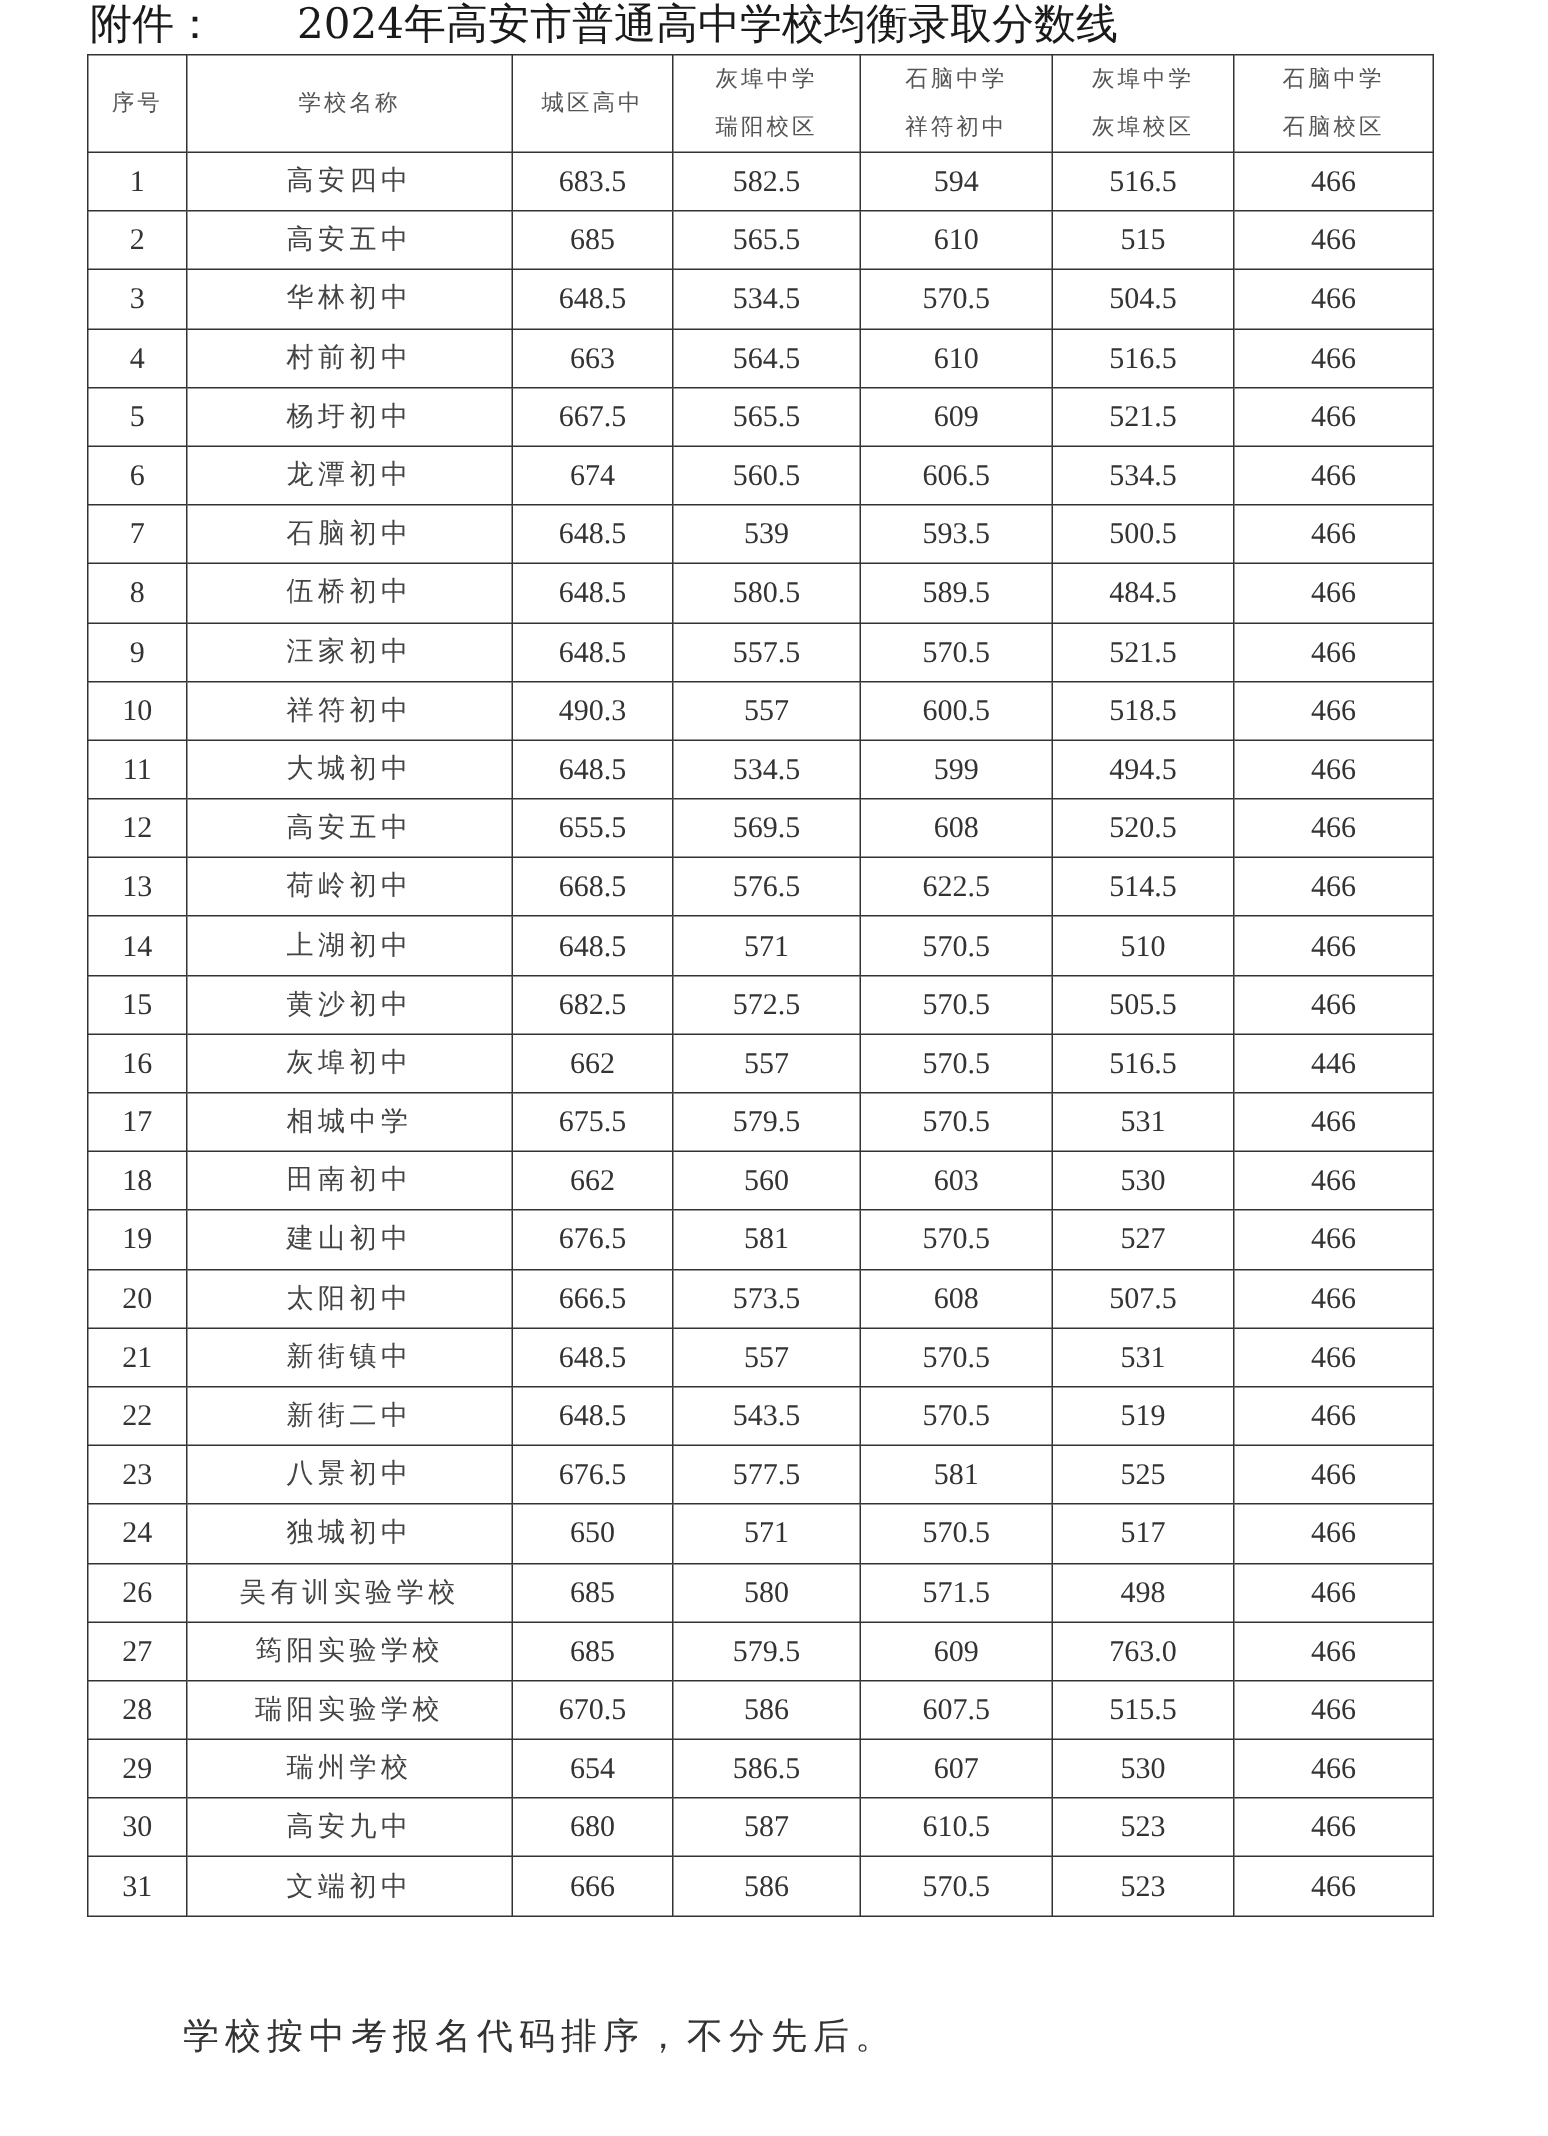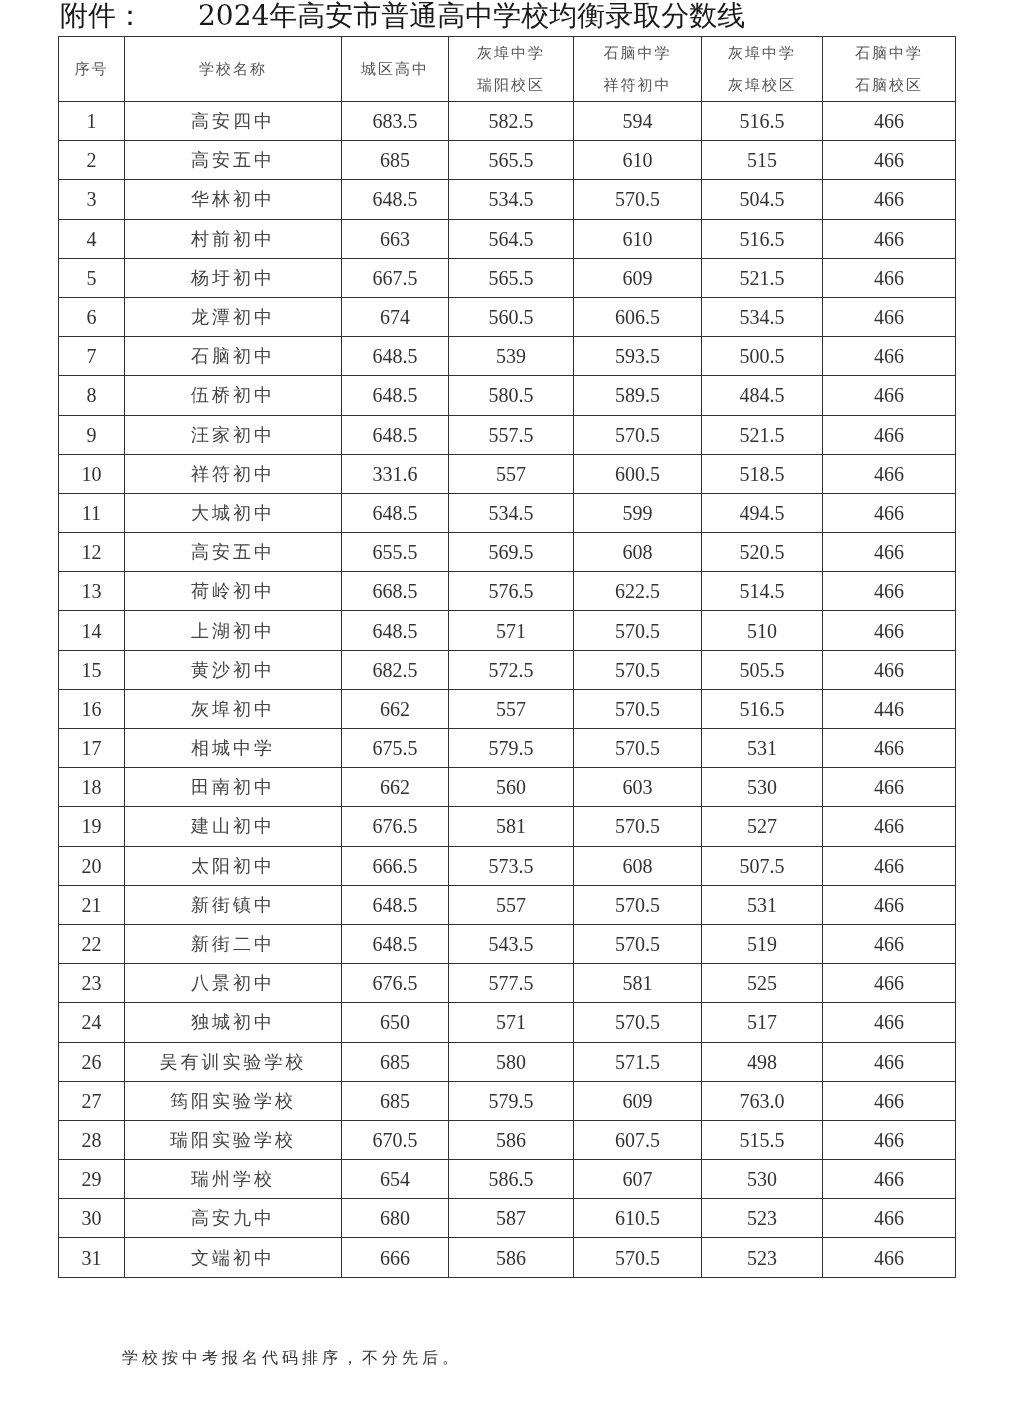--- a/index.html
+++ b/index.html
@@ -30,21 +30,21 @@
     height: 38.2px; font-size: 20px; line-height: 20px;
     font-family: "Liberation Serif", "DejaVu Serif", serif;
   }
   table.scores tbody td.name {
     font-family: "DejaVu Sans", "Liberation Sans", sans-serif;
     font-size: 18px; color: #444; letter-spacing: 3px;
   }
   table.scores tbody td.num { color: #333; }
   .note {
     position: absolute; left: 122px; top: 1338px;
-    font-size: 16px; line-height: 40px; color: #333; letter-spacing: 4px;
+    font-size: 24px; line-height: 40px; color: #333; letter-spacing: 4px;
     font-family: Liberation Sans, sans-serif;
   }
 </style>
 </head>
 <body>
 
 <div class="title">
   <span class="prefix">附件：</span><span>2024年高安市普通高中学校均衡录取分数线</span>
 </div>
 
@@ -165,21 +165,21 @@
         <td class="name">汪家初中</td>
         <td class="num">648.5</td>
         <td class="num">557.5</td>
         <td class="num">570.5</td>
         <td class="num">521.5</td>
         <td class="num">466</td>
       </tr>
       <tr>
         <td class="num">10</td>
         <td class="name">祥符初中</td>
-        <td class="num">331.6</td>
+        <td class="num">490.3</td>
         <td class="num">557</td>
         <td class="num">600.5</td>
         <td class="num">518.5</td>
         <td class="num">466</td>
       </tr>
       <tr>
         <td class="num">11</td>
         <td class="name">大城初中</td>
         <td class="num">648.5</td>
         <td class="num">534.5</td>

